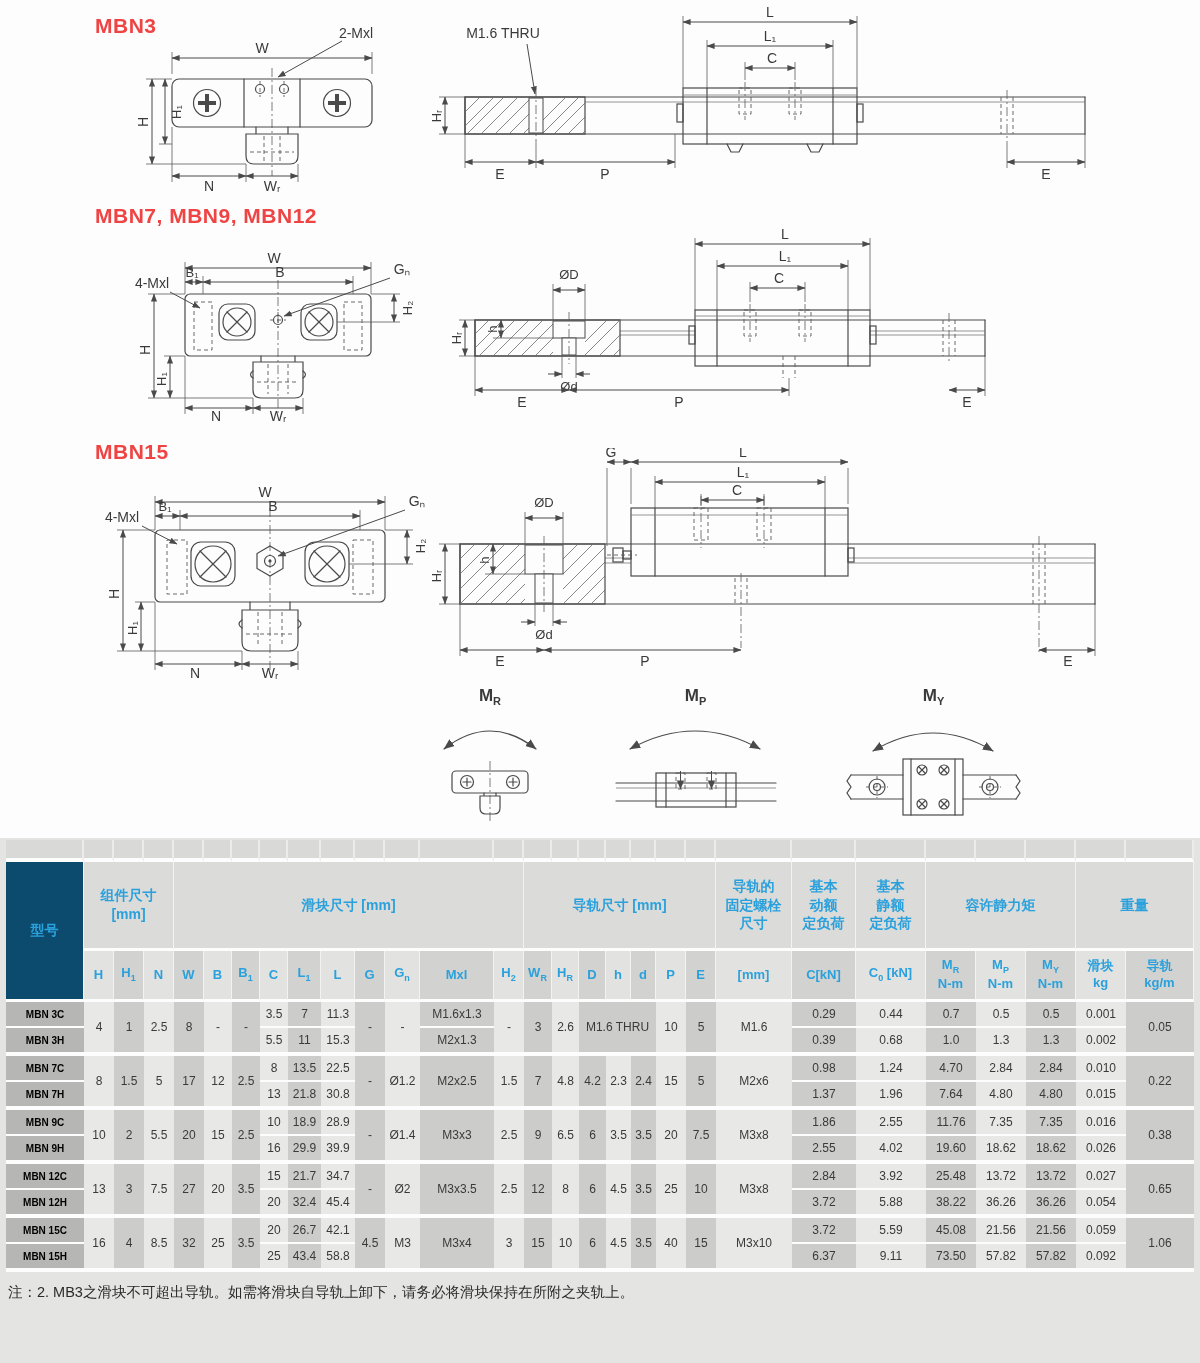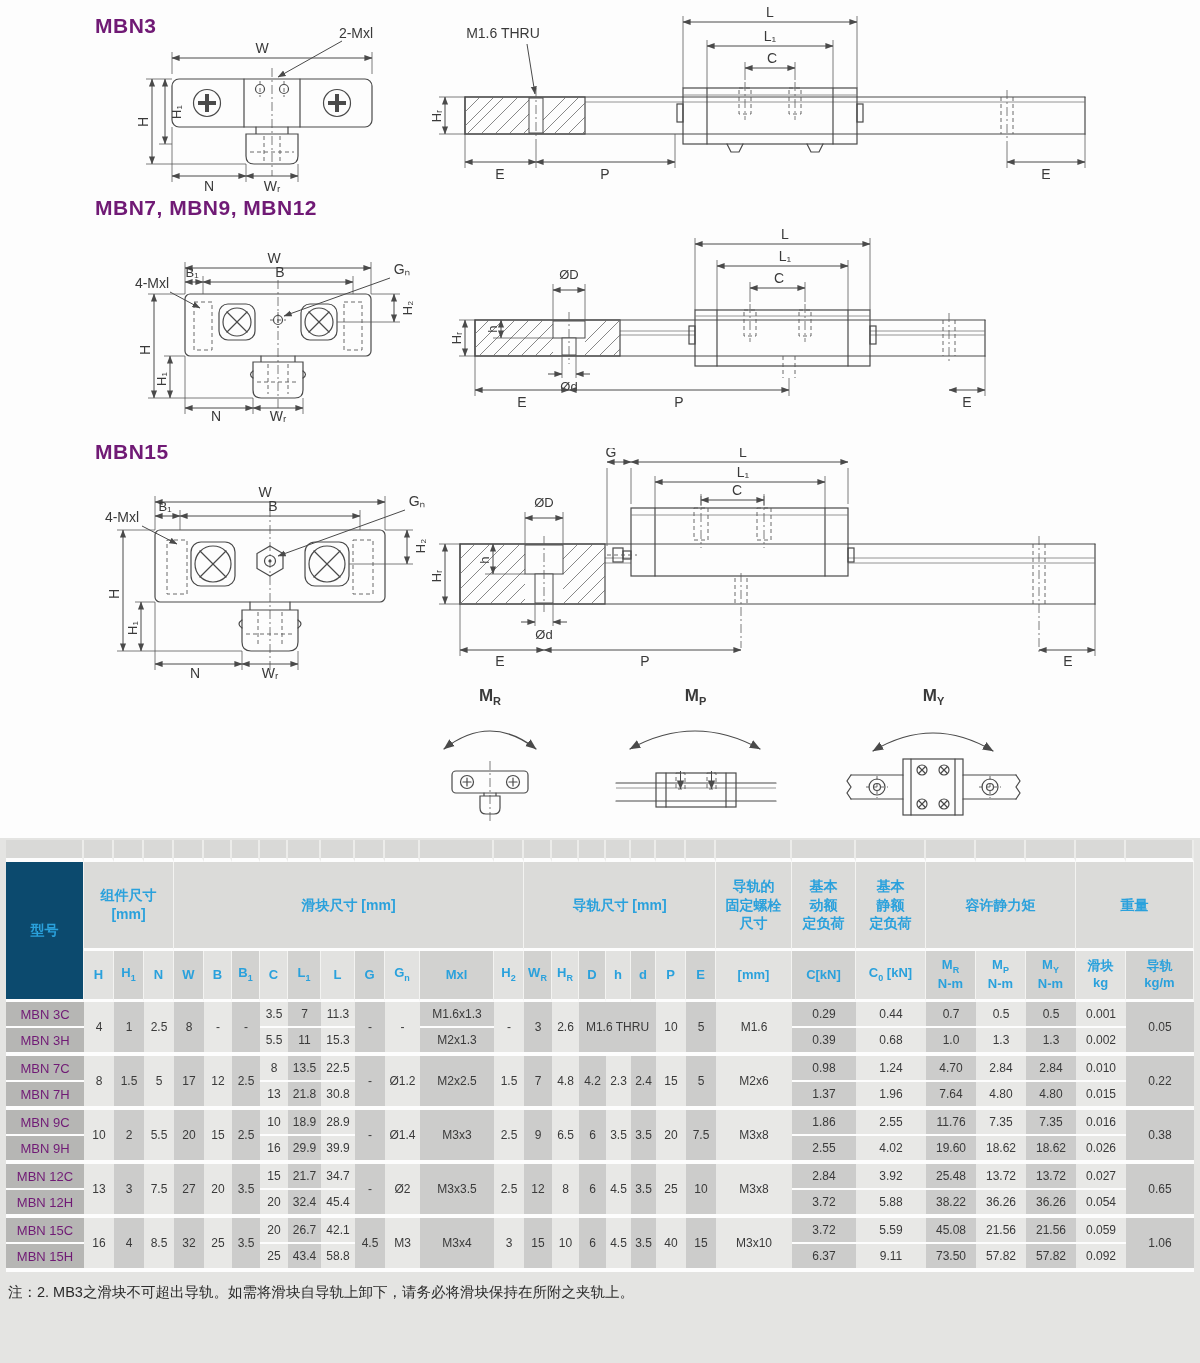--- a/index.html
+++ b/index.html
@@ -1,19 +1,19 @@
 <!DOCTYPE html>
 <html><head>
 <meta charset="utf-8">
 <style>
   html,body{margin:0;padding:0;background:#fff;}
   .screen{position:relative;width:1200px;height:1363px;background:#fdfdfd;overflow:hidden;
           font-family:"Liberation Sans",sans-serif;color:#3a3a3a;}
   
-  .drawTitle{position:absolute;font-size:21px;font-weight:bold;color:#701a75;letter-spacing:.5px;}
+  .drawTitle{position:absolute;font-size:21px;font-weight:bold;color:#ef4444;letter-spacing:.5px;}
   .dwg{position:absolute;}
   svg{display:block;}
   .ln{stroke:#4a4a4a;stroke-width:1.2;fill:none;stroke-linecap:round;}
   .thin{stroke:#7a7a7a;stroke-width:.8;fill:none;}
   .ext{stroke:#5a5a5a;stroke-width:.8;fill:none;}
   .dim{stroke:#4a4a4a;stroke-width:1;fill:none;}
   .dash{stroke:#5a5a5a;stroke-width:.8;fill:none;stroke-dasharray:9 3 2 3;}
   .dash2{stroke:#5a5a5a;stroke-width:.9;fill:none;stroke-dasharray:4 3;}
   .hat{stroke:#6a6a6a;stroke-width:.8;}
   .scr{stroke:#4a4a4a;stroke-width:4;stroke-linecap:butt;}
@@ -33,21 +33,21 @@
   th.gh{height:86px;background:#dbdbd9;color:#2aa1dc;font-size:14px;font-weight:bold;
         white-space:pre-line;line-height:1.35;border-bottom:3px solid #fdfdfd;border-right:1px solid #f3f3f1;}
   th.modelh{background:#0c4a6e;}
   th.sh{height:48px;color:#2aa1dc;font-size:13px;font-weight:bold;line-height:1.3;
         border-bottom:3px solid #fdfdfd;border-right:1px solid #f3f3f1;}
   th.sh sub, td sub{font-size:9px;}
   th.sh.lt{background:#e2e2e0;} th.sh.dk{background:#d2d2d0;}
   td.bd{height:24px;font-size:12px;color:#3a3a3a;border-bottom:4px solid #fdfdfd;}
   td.bd.first{border-bottom:2px solid #fdfdfd;}
   td.lt{background:#e8e8e6;} td.dk{background:#cccccb;}
-  td.mod{background:#b6b6b4;color:#701a75;font-weight:normal;text-align:left;padding-left:8px;font-size:13px;}
+  td.mod{background:#b6b6b4;color:#000000;font-weight:bold;text-align:left;padding-left:8px;font-size:10px;}
   .notes{display:flex;margin:9px 0 0 8px;font-size:14.5px;color:#2b2b2b;line-height:1.55;}
   .notes .np{white-space:nowrap;}
 </style>
 </head>
 <body>
 
 <div class="screen">
 
   <div class="drawTitle" style="left:95px;top:14px;">MBN3</div>
 
@@ -170,21 +170,21 @@
         <line class="ext" x1="670" y1="132" x2="670" y2="166"></line>
     <line class="dim" x1="50" y1="160" x2="121" y2="160" marker-start="url(#a2)" marker-end="url(#a2)"></line>
     <line class="dim" x1="121" y1="160" x2="260" y2="160" marker-start="url(#a2)" marker-end="url(#a2)"></line>
     <line class="dim" x1="592" y1="160" x2="670" y2="160" marker-start="url(#a2)" marker-end="url(#a2)"></line>
     <text class="lbl" x="85" y="177">E</text>
     <text class="lbl" x="190" y="177">P</text>
     <text class="lbl" x="631" y="177">E</text>
   </svg>
   </div>
 
-  <div class="drawTitle" style="left:95px;top:196px;">MBN7, MBN9, MBN12</div>
+  <div class="drawTitle" style="left:95px;top:204px;">MBN7, MBN9, MBN12</div>
 
   <div class="dwg" style="left:128px;top:224px;">
   <svg width="300" height="198" viewBox="0 0 300 198">
     <defs>
           <marker id="a3" viewBox="0 0 10 10" refX="9.5" refY="5" markerWidth="8" markerHeight="8" orient="auto-start-reverse">
             <path d="M0,1.2 10,5 0,8.8z" fill="#4a4a4a"></path>
           </marker>
         </defs>
     <line class="dash" x1="150" y1="56" x2="150" y2="192"></line>
     <rect class="ln" x="57" y="70" width="186" height="62" rx="5"></rect>

